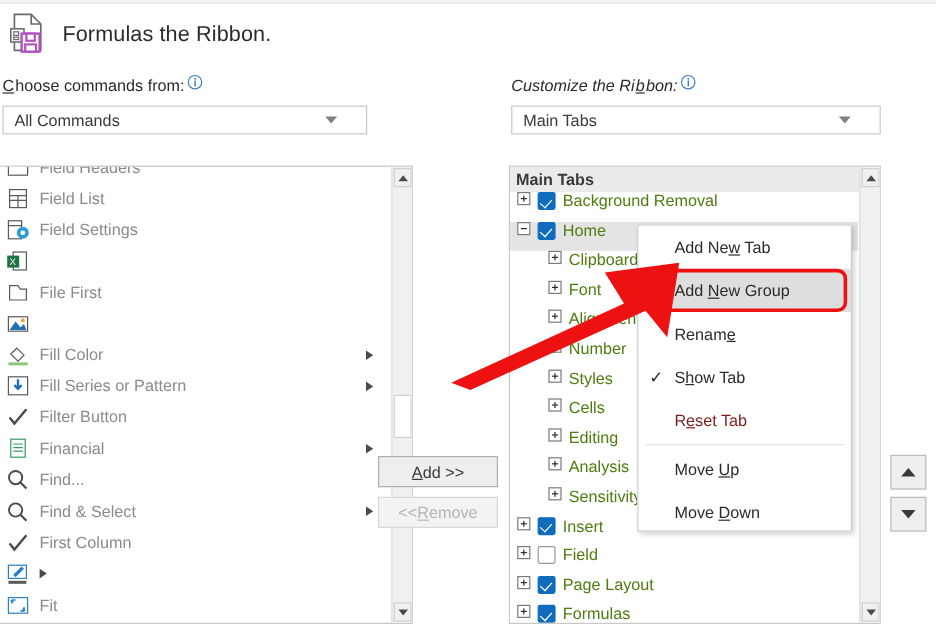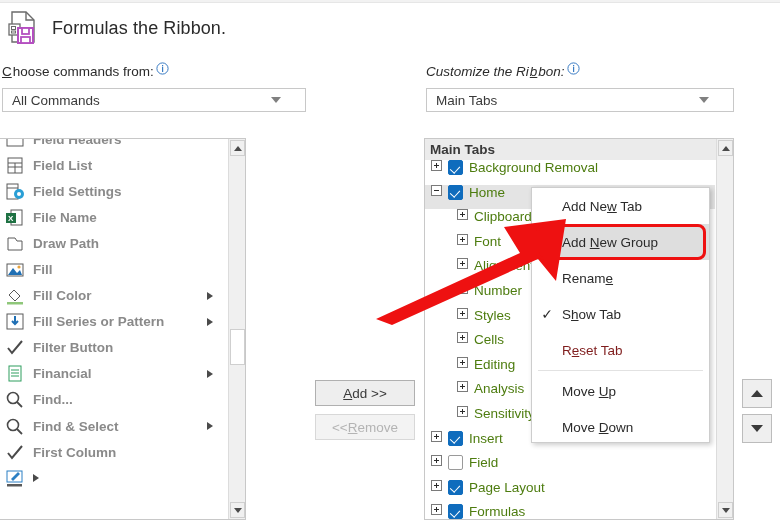--- a/index.html
+++ b/index.html
@@ -62,21 +62,21 @@
   
   .panel {
     position: absolute;
     border: 1px solid #c8c8c8;
     background: #ffffff;
     overflow: hidden;
   }
   .panel-inner { position: absolute; inset: 0; }
 
   
-  #left-panel { left: 0px; top: 138px; width: 246px; height: 382px; border-left: none; font-weight: bold; }
+  #left-panel { left: 0px; top: 138px; width: 344px; height: 382px; border-left: none; }
   .cmd-row {
     display: flex; align-items: center;
     height: 26.1px; padding-left: 3px;
     font-size: 13.5px; color: #8a8a8a;
     white-space: nowrap;
   }
   .cmd-ico {
     width: 23px; height: 21px; flex: 0 0 23px;
     margin-right: 7px;
     display: flex; align-items: center; justify-content: center;
@@ -277,39 +277,37 @@
           <span class="cmd-label">Field Settings</span>
         </div>
         <div class="cmd-row">
           <span class="cmd-ico">
             <svg width="20" height="19" viewBox="0 0 20 19">
               <rect x="6" y="2" width="11" height="15" fill="#fff" stroke="#5a5a5a"></rect>
               <rect x="1" y="5" width="10" height="10" fill="#1f7244"></rect>
               <text x="3" y="13" font-size="8" fill="#fff" font-family="sans-serif">X</text>
             </svg>
           </span>
-          <span class="cmd-label">File Name</span>
         </div>
         <div class="cmd-row">
           <span class="cmd-ico">
             <svg width="20" height="19" viewBox="0 0 20 19">
               <path d="M3 4 h7 l2 3 h5 v9 H3 z" fill="#fff" stroke="#5a5a5a"></path>
             </svg>
           </span>
-          <span class="cmd-label">Draw Path</span>
+          <span class="cmd-label">File First</span>
         </div>
         <div class="cmd-row">
           <span class="cmd-ico">
             <svg width="20" height="19" viewBox="0 0 20 19">
               <rect x="2" y="4" width="16" height="12" fill="#fff" stroke="#5a5a5a"></rect>
               <path d="M3 15 L8 8 L12 13 L15 10 L17 15 Z" fill="#1f6fb4"></path>
               <circle cx="14" cy="7" r="1.6" fill="#e8a33d"></circle>
             </svg>
           </span>
-          <span class="cmd-label">Fill</span>
         </div>
         <div class="cmd-row">
           <span class="cmd-ico">
             <svg width="20" height="19" viewBox="0 0 20 19">
               <path d="M4 9 L9 4 L15 10 L10 15 Z" fill="#fff" stroke="#5a5a5a"></path>
               <rect x="2" y="16" width="16" height="2.5" fill="#8fc77a"></rect>
             </svg>
           </span>
           <span class="cmd-label">Fill Color</span>
           <span class="submenu-arrow"></span>
@@ -373,20 +371,29 @@
         </div>
         <div class="cmd-row">
           <span class="cmd-ico">
             <svg width="20" height="19" viewBox="0 0 20 19">
               <rect x="2" y="2" width="15" height="11" fill="#fff" stroke="#2a7fc4"></rect>
               <path d="M6 10 L13 3 l2 2 l-7 7 z" fill="#2a7fc4"></path>
               <rect x="2" y="15" width="15" height="2.5" fill="#5a5a5a"></rect>
             </svg>
           </span>
           <span class="submenu-arrow"></span>
+        </div>
+        <div class="cmd-row">
+          <span class="cmd-ico">
+            <svg width="20" height="19" viewBox="0 0 20 19">
+              <rect x="2" y="3" width="16" height="13" fill="#fff" stroke="#2a7fc4"></rect>
+              <path d="M6 7 l-2 -2 M5 5 h3 M5 5 v3 M14 12 l2 2 M15 14 h-3 M15 14 v-3" stroke="#2a7fc4" stroke-width="1.4" fill="none"></path>
+            </svg>
+          </span>
+          <span class="cmd-label">Fit</span>
         </div>
         <div class="cmd-row">
           <span class="cmd-ico"></span>
         </div>
       </div>
     <div class="sbar">
       <div class="sbtn up">
           <span class="tri-up"></span>
         </div>
       <div class="thumb" style="top:190px; height:36px;"></div>

